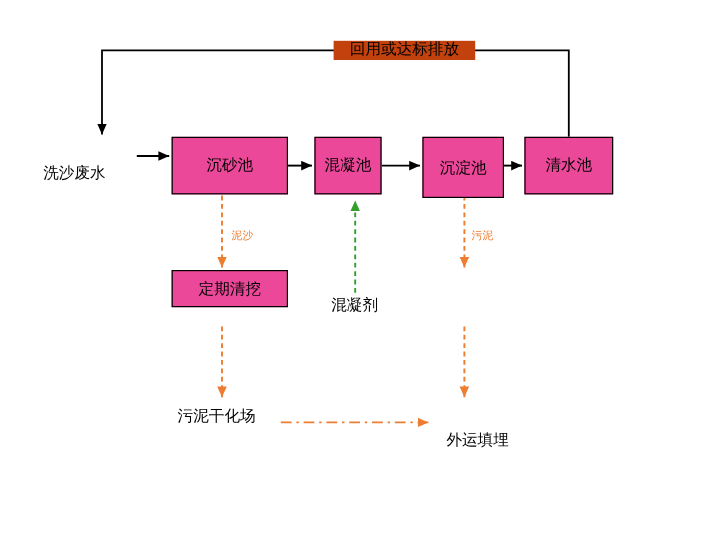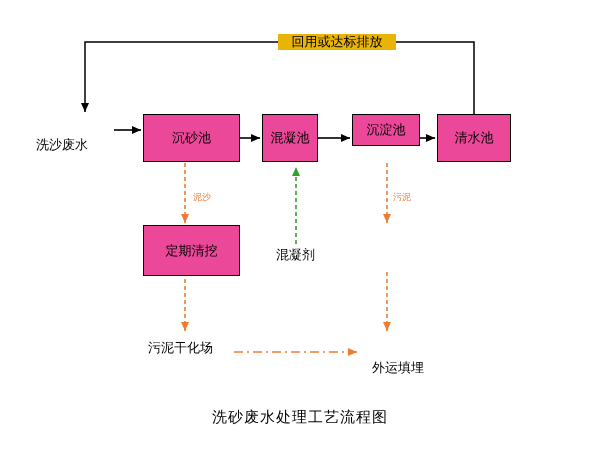--- a/index.html
+++ b/index.html
@@ -26,21 +26,21 @@
   }
   .lbl {
     position: absolute;
     font-size: 13px;
     color: #000000;
     white-space: nowrap;
     line-height: 16px;
   }
   .lbl.small { font-size: 9px; line-height: 11px; }
   .lbl.orange { color: var(--orange, #ED7D31); }
-  .lbl.onwire { background: #eab308; padding: 0 8px; }
+  .lbl.onwire { background: #c2410c; padding: 0 8px; }
   .flow-title {
     position: absolute;
     left: 0; top: 408;
     width: 600px;
     top: 408px;
     text-align: center;
     font-size: 15px;
     color: #000000;
     letter-spacing: 1px;
   }
@@ -78,39 +78,38 @@
 
     <line x1="296" y1="244" x2="296" y2="167" stroke-width="1.6" stroke-dasharray="4 3" marker-end="url(#ah-green)" stroke="#33A02C"></line>
   </svg>
 
   <div class="pbox" style="left:143px; top:114px; width:97px; height:48px;">
     <span>沉砂池</span>
   </div>
   <div class="pbox" style="left:262px; top:114px; width:56px; height:48px;">
     <span>混凝池</span>
   </div>
-  <div class="pbox" style="left:352px; top:114px; width:68px; height:32px;">
+  <div class="pbox" style="left:352px; top:114px; width:68px; height:51px;">
     <span>沉淀池</span>
   </div>
   <div class="pbox" style="left:437px; top:114px; width:74px; height:48px;">
     <span>清水池</span>
   </div>
-  <div class="pbox" style="left:143px; top:225px; width:97px; height:51px;">
+  <div class="pbox" style="left:143px; top:225px; width:97px; height:31px;">
     <span>定期清挖</span>
   </div>
 
   <div class="lbl" style="left:36px; top:137px;">洗沙废水</div>
 
   <div class="lbl onwire" style="left:278px; top:34px; width:118px; text-align:center;">回用或达标排放</div>
 
   <div class="lbl small orange" style="left:193px; top:192px;text-align:right;">泥沙</div>
 
   <div class="lbl small orange" style="left:393px; top:192px;">污泥</div>
 
   <div class="lbl" style="left:276px; top:247px;">混凝剂</div>
 
   <div class="lbl" style="left:148px; top:340px;">污泥干化场</div>
 
   <div class="lbl" style="left:372px; top:360px;">外运填埋</div>
 
-  <div class="flow-title">洗砂废水处理工艺流程图</div>
 
 </div>
 
 </body></html>

